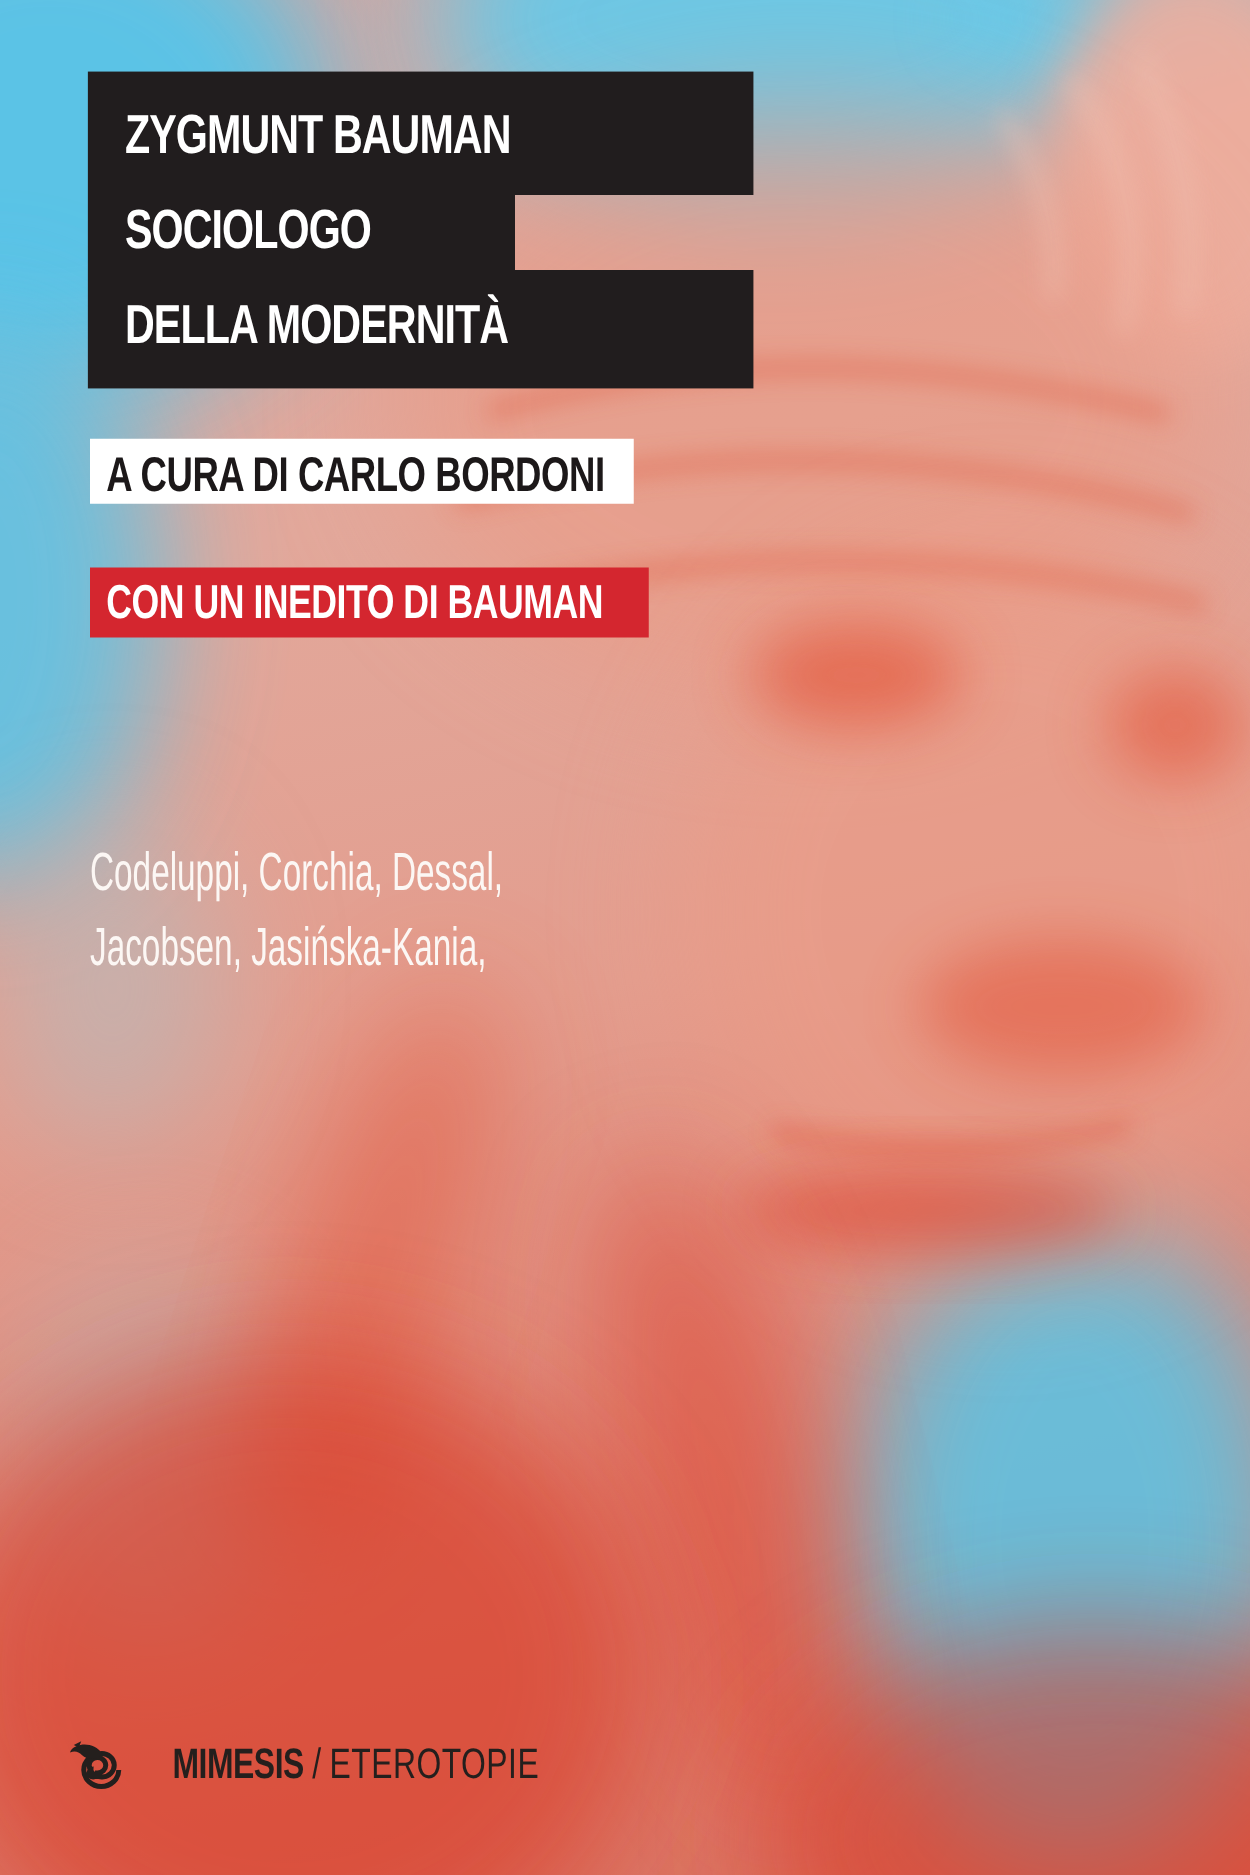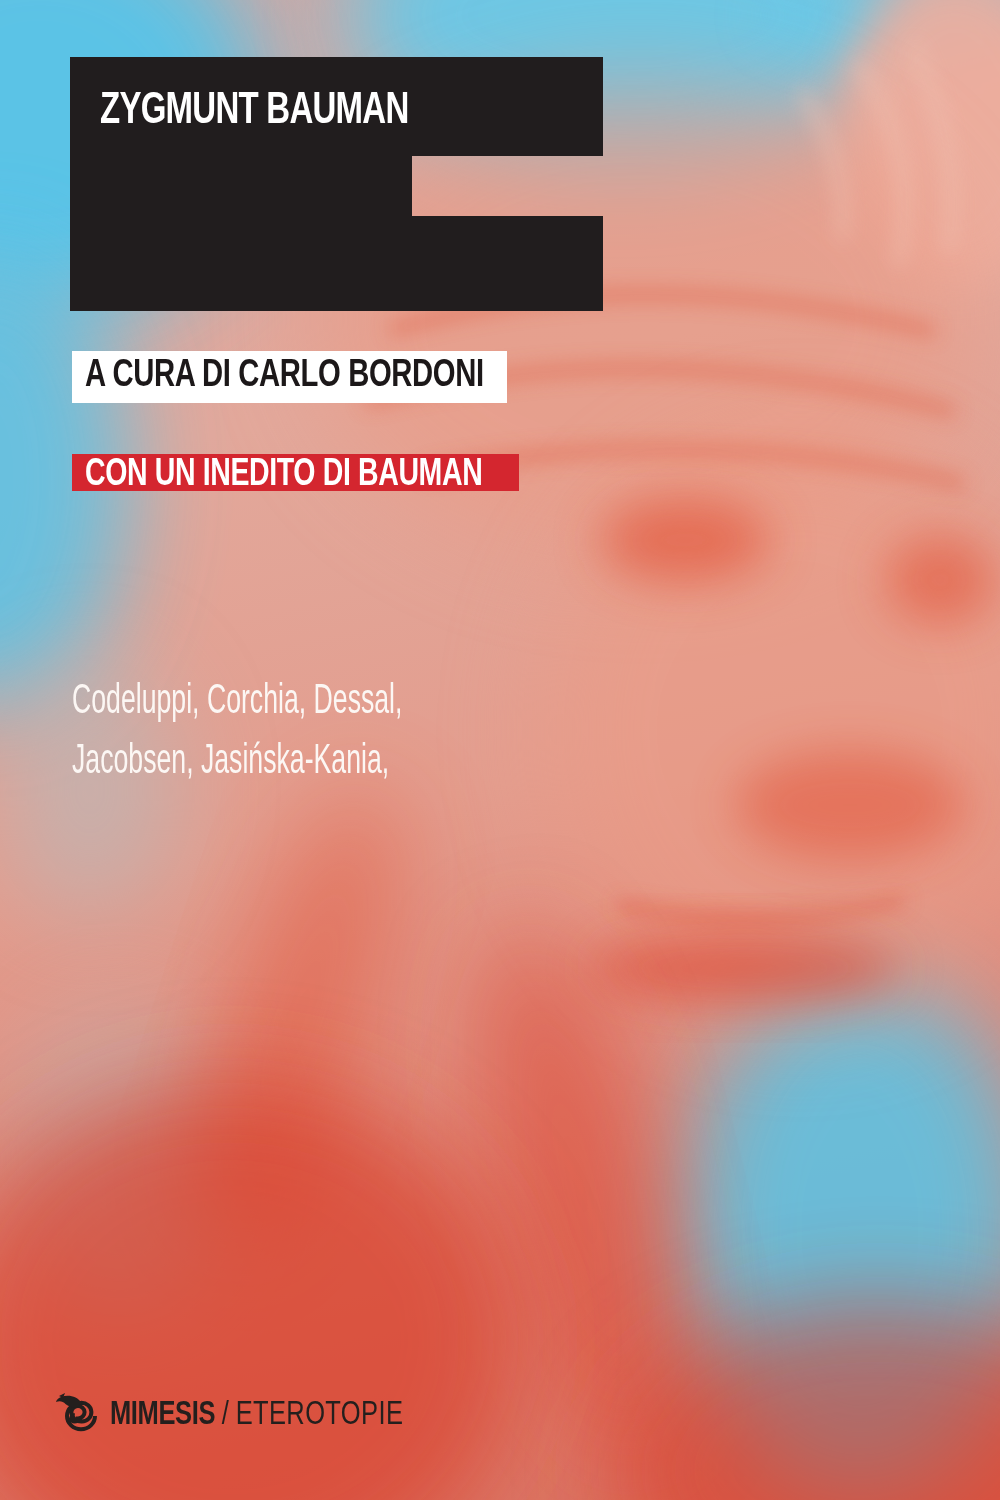--- a/index.html
+++ b/index.html
@@ -20,45 +20,45 @@
     padding:13px 0 0 30px;box-sizing:border-box;
     clip-path:polygon(0 0,100% 0,100% 99px,342px 99px,342px 159px,100% 159px,100% 100%,0 100%);
   }
   .title-line{
     font-size:44px;line-height:76px;font-weight:700;color:#ffffff;
     letter-spacing:-1px;
   }
 
   .editor-band{
     position:absolute;left:72px;top:351px;width:435px;height:52px;
-    background:#ffffff;z-index:3;display:flex;align-items:flex-start;
+    background:#ffffff;z-index:3;display:flex;align-items:flex-end;
     padding-left:13px;box-sizing:border-box;
   }
   .editor-band .txt{font-size:39px;font-weight:700;color:#1c1819;letter-spacing:-.5px;}
 
   .inedito-band{
-    position:absolute;left:72px;top:454px;width:447px;height:37px;
+    position:absolute;left:72px;top:454px;width:447px;height:56px;
     background:#d4262f;z-index:3;display:flex;align-items:center;
     padding-left:13px;box-sizing:border-box;
   }
   .inedito-band .txt{font-size:38px;font-weight:700;color:#ffffff;letter-spacing:-.5px;}
 
   .contributors{position:absolute;left:72px;top:668px;z-index:3;}
   .contrib-heading{
     font-size:35px;font-weight:700;color:#262122;line-height:40px;
     margin-bottom:24px;letter-spacing:-.5px;
   }
   .contrib-line{
     font-size:43px;font-weight:400;color:#fcf7f4;line-height:60px;
   }
   .contrib-line .cond{transform:scaleX(.62);}
 
   .publisher-row{
     position:absolute;left:56px;top:1392px;z-index:3;
-    display:flex;align-items:center;
+    display:flex;gap:28px;
   }
   .snail{width:44px;height:40px;margin-right:10px;flex:0 0 auto;}
   .pub-text{display:flex;align-items:baseline;transform:scaleX(.75);transform-origin:0 50%;white-space:nowrap;}
   .pub-name{font-size:34px;font-weight:700;color:#241f1d;letter-spacing:-.5px;}
   .pub-sep{font-size:34px;font-weight:400;color:#241f1d;margin:0 9px;}
   .pub-series{font-size:34px;font-weight:400;color:#241f1d;letter-spacing:.5px;}
 </style>
 </head>
 <body>
 
@@ -108,20 +108,22 @@
 
     <g fill="none" stroke="#f2c4b6" stroke-width="7" opacity=".8" filter="url(#b10)">
       <path d="M856 62 Q922 150 898 266"></path>
       <path d="M912 44 Q964 150 948 252"></path>
       <path d="M800 90 Q850 160 842 240"></path>
     </g>
   </svg>
 
   <div class="title-block">
     <div class="title-line"><span class="cond">ZYGMUNT BAUMAN</span></div>
+    <div class="title-line"><span class="cond">SOCIOLOGO</span></div>
+    <div class="title-line"><span class="cond">DELLA MODERNITÀ</span></div>
   </div>
 
   <div class="editor-band">
     <span class="txt cond">A CURA DI CARLO BORDONI</span>
   </div>
 
   <div class="inedito-band">
     <span class="txt cond">CON UN INEDITO DI BAUMAN</span>
   </div>
 

